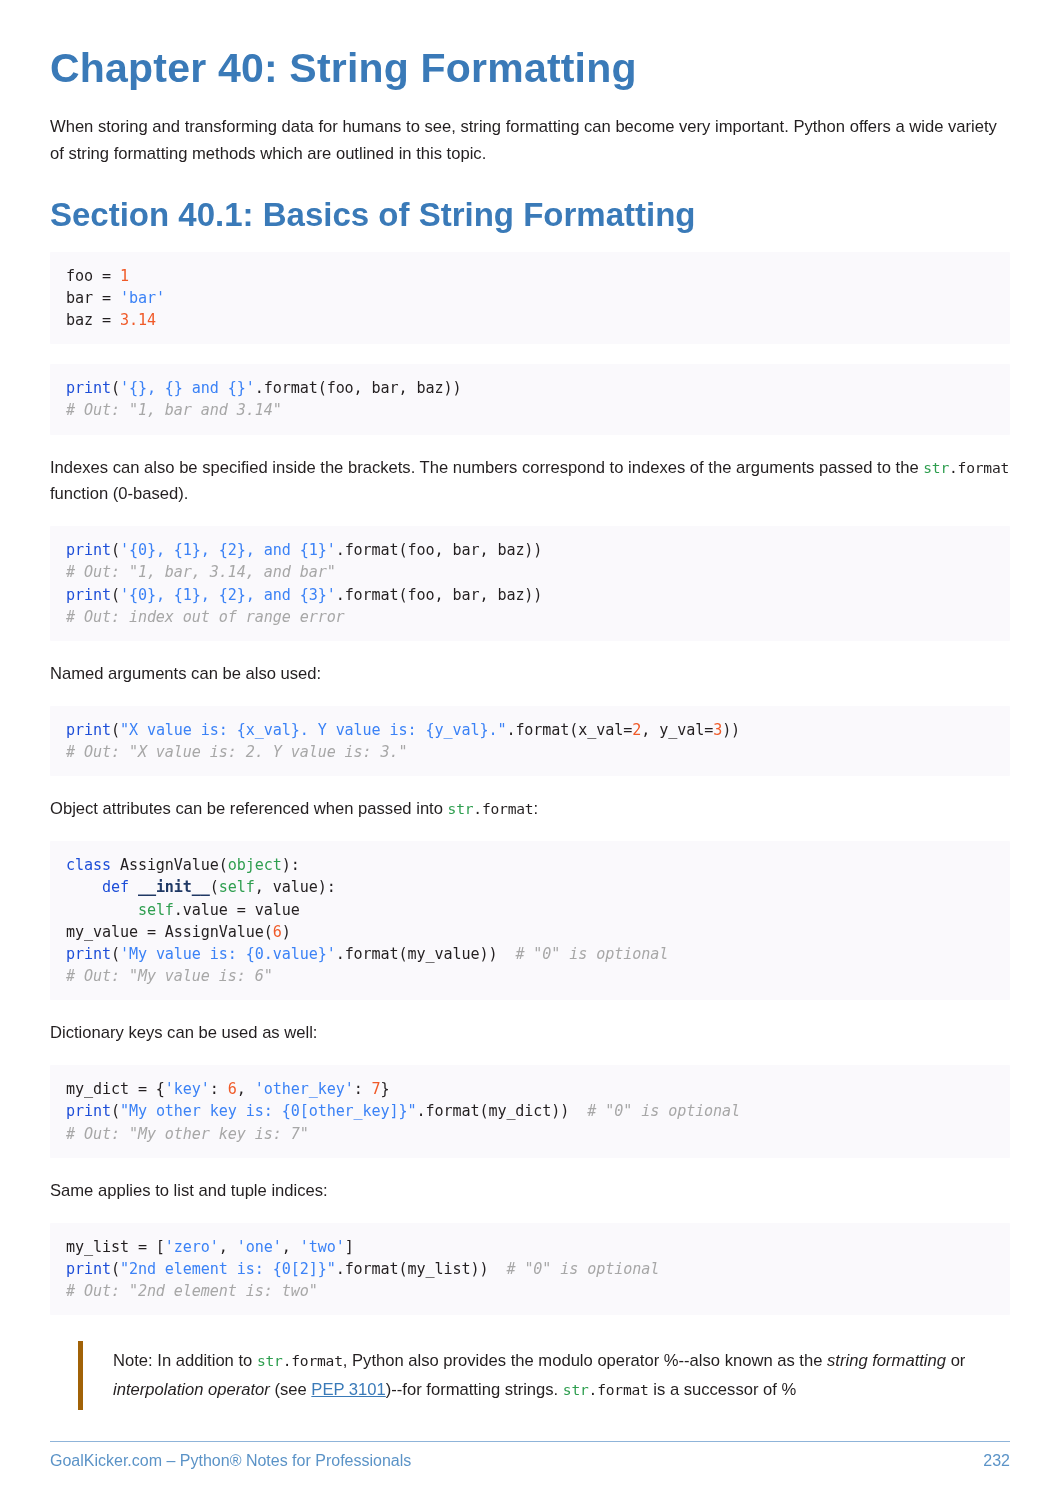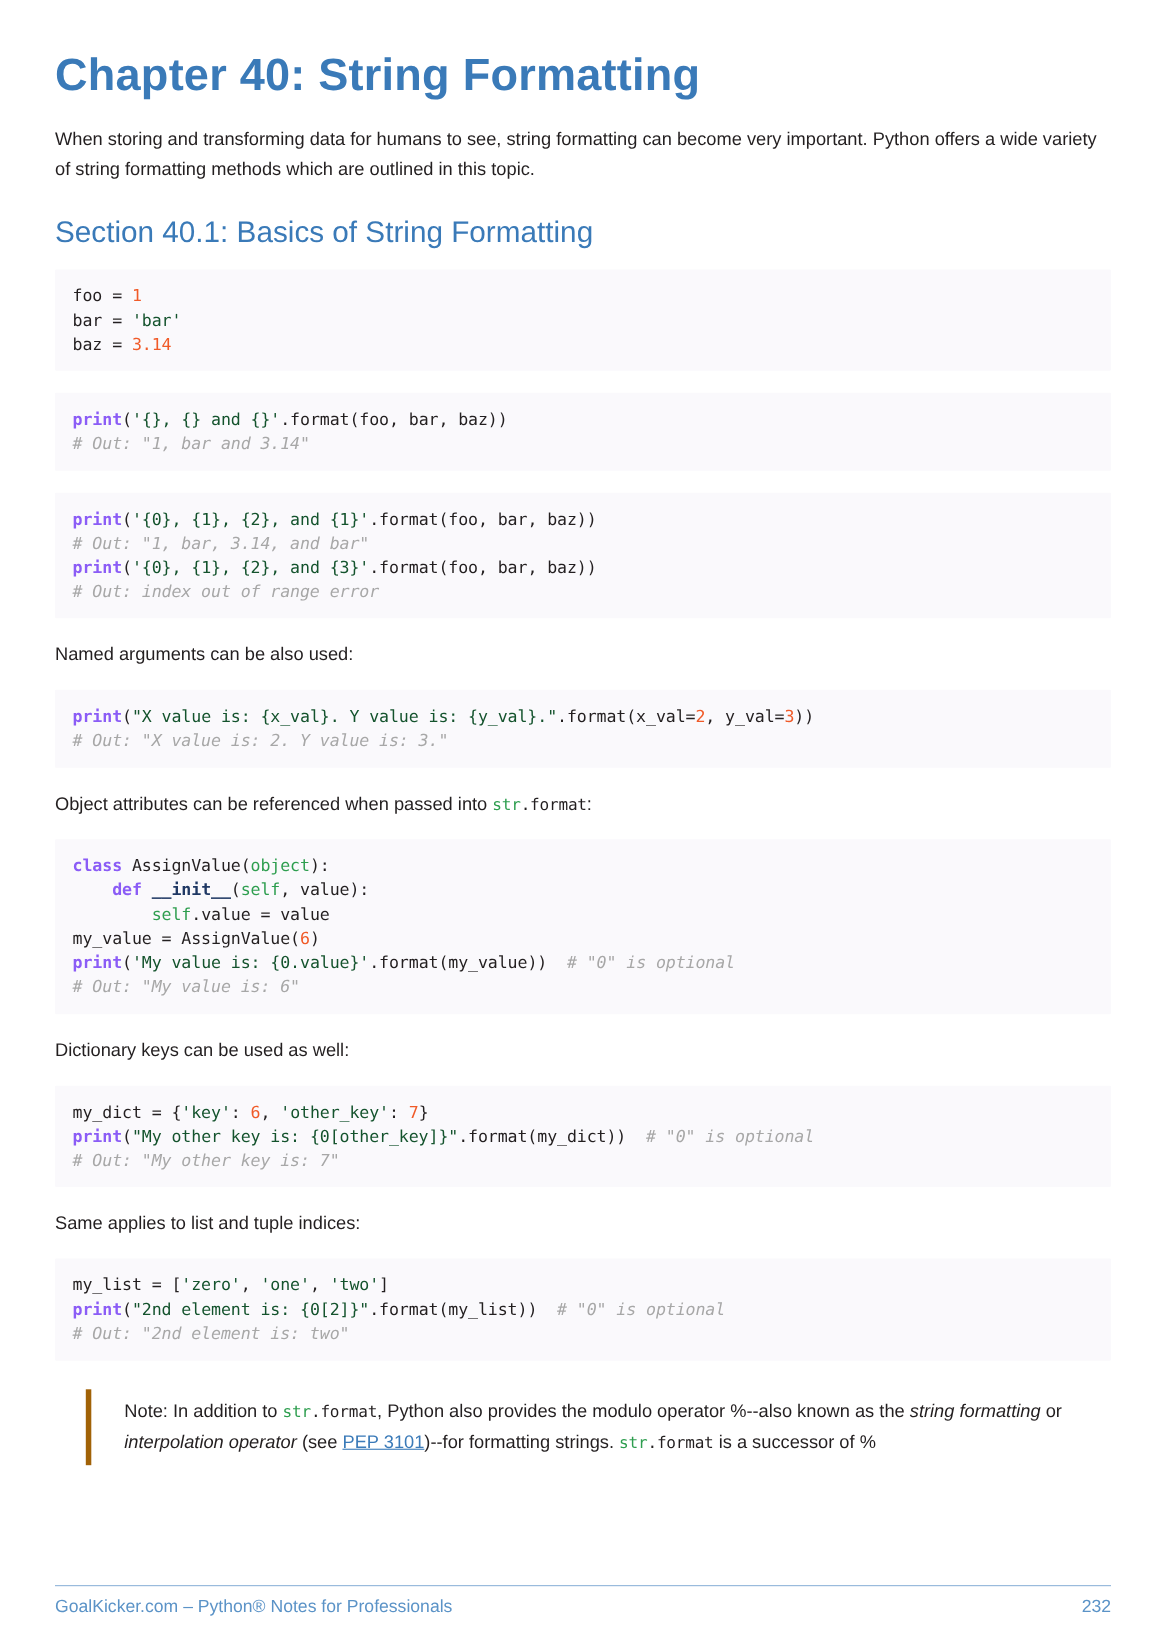--- a/index.html
+++ b/index.html
@@ -25,22 +25,22 @@
   
   .chapter-title {
     font-size: 41px;
     font-weight: bold;
     color: #3a7ab8;
     letter-spacing: 0.2px;
     margin: 6px 0 22px 0;
     line-height: 1.12;
   }
   .section-title {
-    font-size: 27px;
-    font-weight: normal;
+    font-size: 33px;
+    font-weight: bold;
     color: #3a7ab8;
     margin: 28px 0 18px 0;
     line-height: 1.15;
   }
 
   
   p.body {
     font-size: 16.6px;
     line-height: 1.62;
     color: #231f20;
@@ -63,23 +63,23 @@
     padding: 13px 0 13px 16px;
     font-family: "DejaVu Sans Mono", monospace;
     font-size: 15.1px;
     line-height: 1.47;
     color: #231f20;
     white-space: pre;
     overflow: hidden;
     border-radius: 1px;
     letter-spacing: -0.1px;
   }
-  .kw   { color: #8b5cf6; font-weight: bold; }   
+  .kw   { color: #1d4ed8; font-weight: normal; }   
   .num  { color: #f05a28; }                       
-  .str  { color: #14532d; }                       
+  .str  { color: #3b82f6; }                       
   .cmt  { color: #a7a7a7; font-style: italic; }   
   .bi   { color: #2e9e4f; }                       
   .dun  { color: #1f3864; font-weight: bold; }    
 
   
   .note {
     border-left: 5px solid #a16207;
     margin: 26px 0 0 28px;
     padding: 6px 0 6px 30px;
     max-width: 900px;
@@ -124,20 +124,21 @@
   <h2 class="section-title">Section 40.1: Basics of String Formatting</h2>
 
   <pre class="code"><span>foo</span><span> = </span><span class="num">1</span>
 <span>bar</span><span> = </span><span class="str">'bar'</span>
 <span>baz</span><span> = </span><span class="num">3.14</span></pre>
 
 
   <pre class="code"><span class="kw">print</span><span>(</span><span class="str">'{}, {} and {}'</span><span>.format(foo, bar, baz))</span>
 <span class="cmt"># Out: "1, bar and 3.14"</span></pre>
 
+  <p class="body"><span>Indexes can also be specified inside the brackets. The numbers correspond to indexes of the arguments passed to the </span><code class="inline"><span class="grn">str</span>.format</code><span> function (0-based).</span></p>
 
   <pre class="code"><span class="kw">print</span><span>(</span><span class="str">'{0}, {1}, {2}, and {1}'</span><span>.format(foo, bar, baz))</span>
 <span class="cmt"># Out: "1, bar, 3.14, and bar"</span>
 <span class="kw">print</span><span>(</span><span class="str">'{0}, {1}, {2}, and {3}'</span><span>.format(foo, bar, baz))</span>
 <span class="cmt"># Out: index out of range error</span></pre>
 
   <p class="body">Named arguments can be also used:</p>
 
   <pre class="code"><span class="kw">print</span><span>(</span><span class="str">"X value is: {x_val}. Y value is: {y_val}."</span><span>.format(x_val=</span><span class="num">2</span><span>, y_val=</span><span class="num">3</span><span>))</span>
 <span class="cmt"># Out: "X value is: 2. Y value is: 3."</span></pre>

